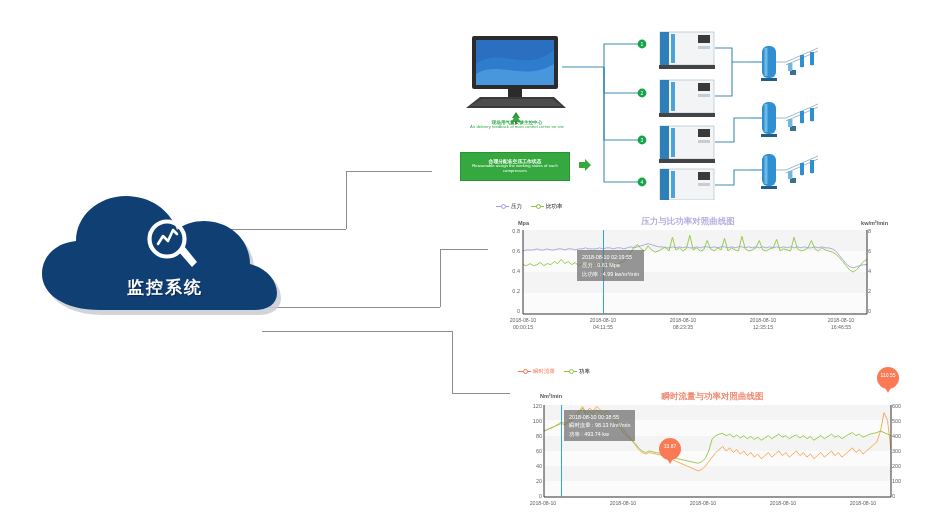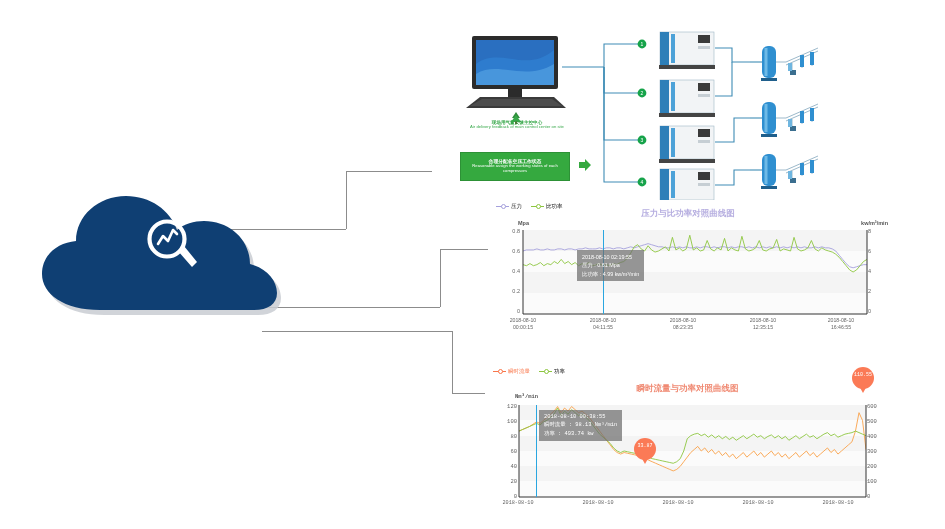--- a/index.html
+++ b/index.html
@@ -30,21 +30,21 @@
   .site-note .cn{font-size:4.6px;font-weight:bold;display:block;}
   .site-note .en{font-size:4.2px;display:block;}
   .green-box{position:absolute;left:28px;top:130px;width:108px;height:27px;background:#35a93f;border:1px solid #2d9136;
      display:flex;flex-direction:column;align-items:center;justify-content:center;color:#fff;line-height:1.15;}
   .green-box .cn{font-size:4.8px;font-weight:bold;}
   .green-box .en{font-size:4.2px;text-align:center;}
   .arrow-green{position:absolute;left:146px;top:136px;width:14px;height:14px;}
 
   
   .chart-card{position:absolute;background:#ffffff;}
-  .chart-title{position:absolute;width:100%;text-align:center;font-size:8.5px;font-weight:bold;}
+  .chart-title{position:absolute;width:100%;text-align:center;font-size:8.5px;font-weight:bold;margin-top:8px;}
   .legend{position:absolute;display:flex;gap:9px;align-items:center;font-size:5.5px;}
   .legend-item{display:flex;align-items:center;gap:2px;white-space:nowrap;}
   .leg-mark{display:inline-block;width:13px;height:6px;position:relative;}
   .leg-mark:before{content:"";position:absolute;left:0;top:2.5px;width:13px;height:1px;background:currentColor;}
   .leg-mark:after{content:"";position:absolute;left:4.5px;top:0.5px;width:3px;height:3px;border:1px solid currentColor;
      border-radius:50%;background:#fff;}
   .axis-unit{position:absolute;font-size:5.5px;color:#555;font-weight:bold;white-space:nowrap;}
   .tick-lbl{position:absolute;font-size:5.5px;color:#666;white-space:nowrap;text-align:right;}
   .xtick{position:absolute;font-size:5.2px;color:#666;white-space:nowrap;text-align:center;line-height:1.25;}
   .tooltip{position:absolute;background:rgba(110,110,110,.72);color:#fff;font-size:5.4px;line-height:1.55;padding:3px 5px;
@@ -91,20 +91,21 @@
                  C150,34 160,31 170,31 C196,31 216,50 216,74 C232,78 243,90 243,103 C243,114 234,120 220,120 Z" fill="#0f3f73"></path>
       </g>
     </svg>
     <div class="cloud-icon">
       <svg width="60" height="58" viewBox="0 0 60 58">
         <circle cx="25" cy="23" r="17.5" fill="none" stroke="#ffffff" stroke-width="4.2"></circle>
         <polyline points="16,28 21,20 26,25 31,14 35,18" fill="none" stroke="#ffffff" stroke-width="2.6" stroke-linecap="round" stroke-linejoin="round"></polyline>
         <polygon points="36,35 42,30 55,46 50,51" fill="#ffffff"></polygon>
       </svg>
     </div>
+    <div class="cloud-label">监控系统</div>
   </div>
 
   <div class="topo">
 
     <div class="monitor">
       <svg width="92" height="86" viewBox="0 0 92 86">
         <rect x="2" y="2" width="86" height="53" rx="2" fill="#2b2b2b"></rect>
         <rect x="6" y="6" width="78" height="45" fill="#1a5fa8"></rect>
         <path d="M6,6 L84,6 L84,51 L6,51 Z" fill="#2a6fc0"></path>
         <path d="M6,30 C30,12 56,40 84,16 L84,51 L6,51 Z" fill="#2f7fd0" opacity=".85"></path>
@@ -318,21 +319,21 @@
     <div class="xtick" style="left:88px;top:117px;width:54px;">
       <span>2018-08-10</span><br><span>04:11:55</span></div>
     <div class="xtick" style="left:168px;top:117px;width:54px;">
       <span>2018-08-10</span><br><span>08:23:35</span></div>
     <div class="xtick" style="left:248px;top:117px;width:54px;">
       <span>2018-08-10</span><br><span>12:35:15</span></div>
     <div class="xtick" style="left:326px;top:117px;width:54px;">
       <span>2018-08-10</span><br><span>16:46:55</span></div>
   </div>
 
-  <div class="chart-card" style="left:485px;top:365px;width:405px;height:164px;font-family:Liberation Mono, monospace;">
+  <div class="chart-card" style="left:510px;top:365px;width:405px;height:164px;">
 
     <div class="legend" style="left:8px;top:3px;">
       <span class="legend-item">
         <span class="leg-mark" style="color:#f9764a"></span>
         <span style="color:#f9764a">瞬时流量</span>
       </span>
       <span class="legend-item">
         <span class="leg-mark" style="color:#8dc63f"></span>
         <span>功率</span>
       </span>

